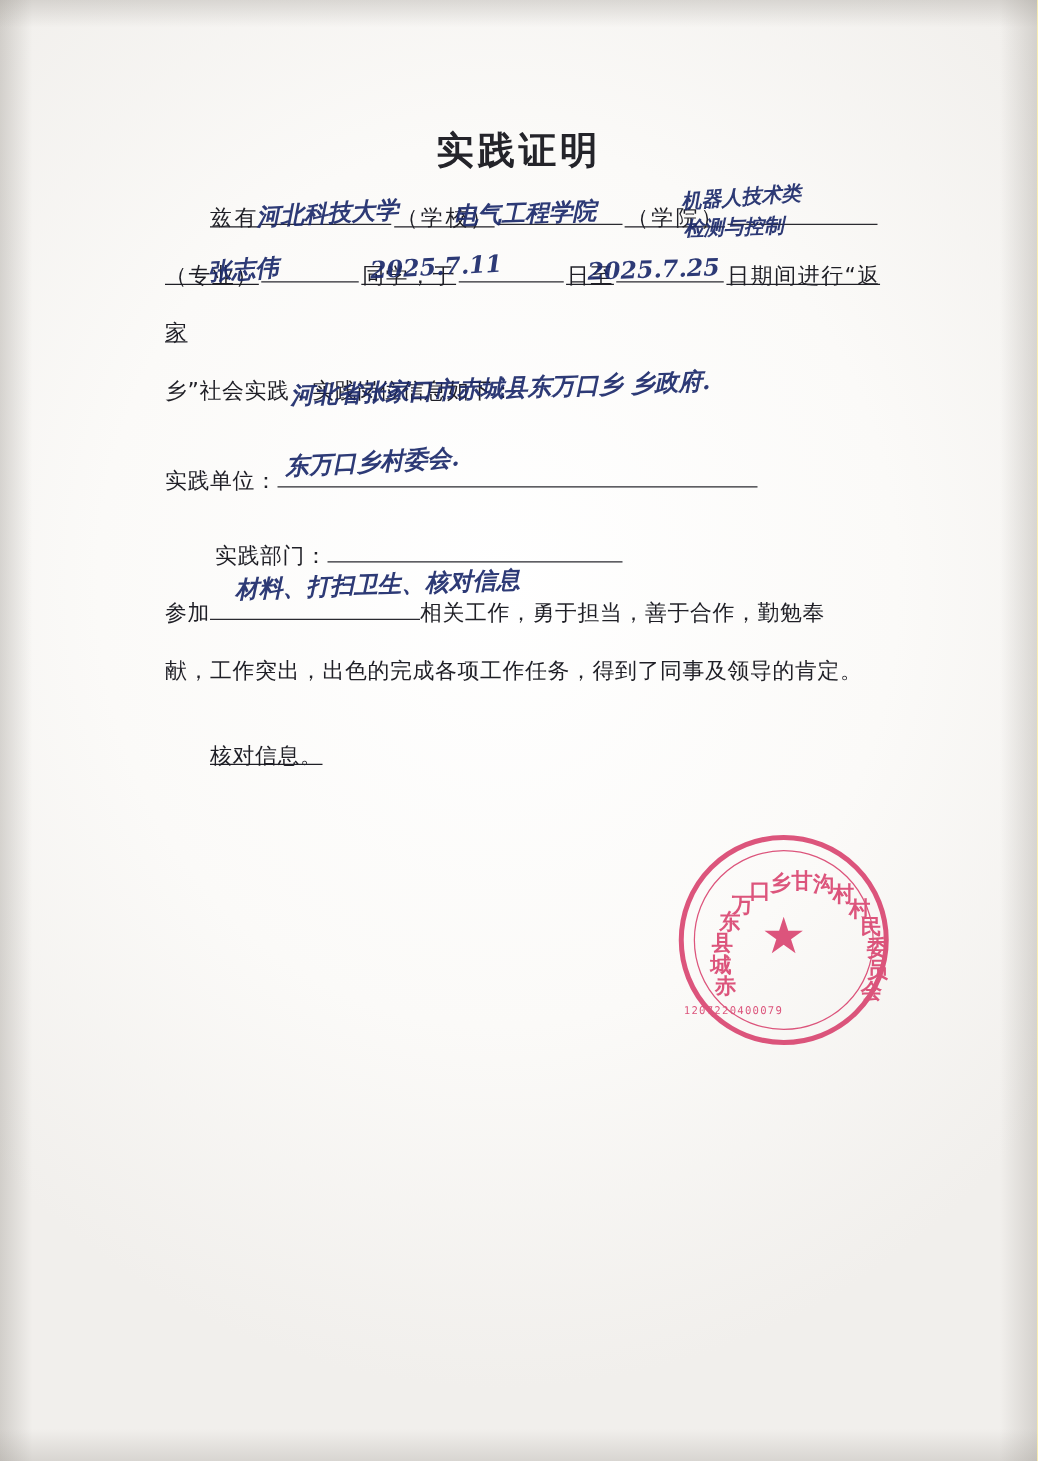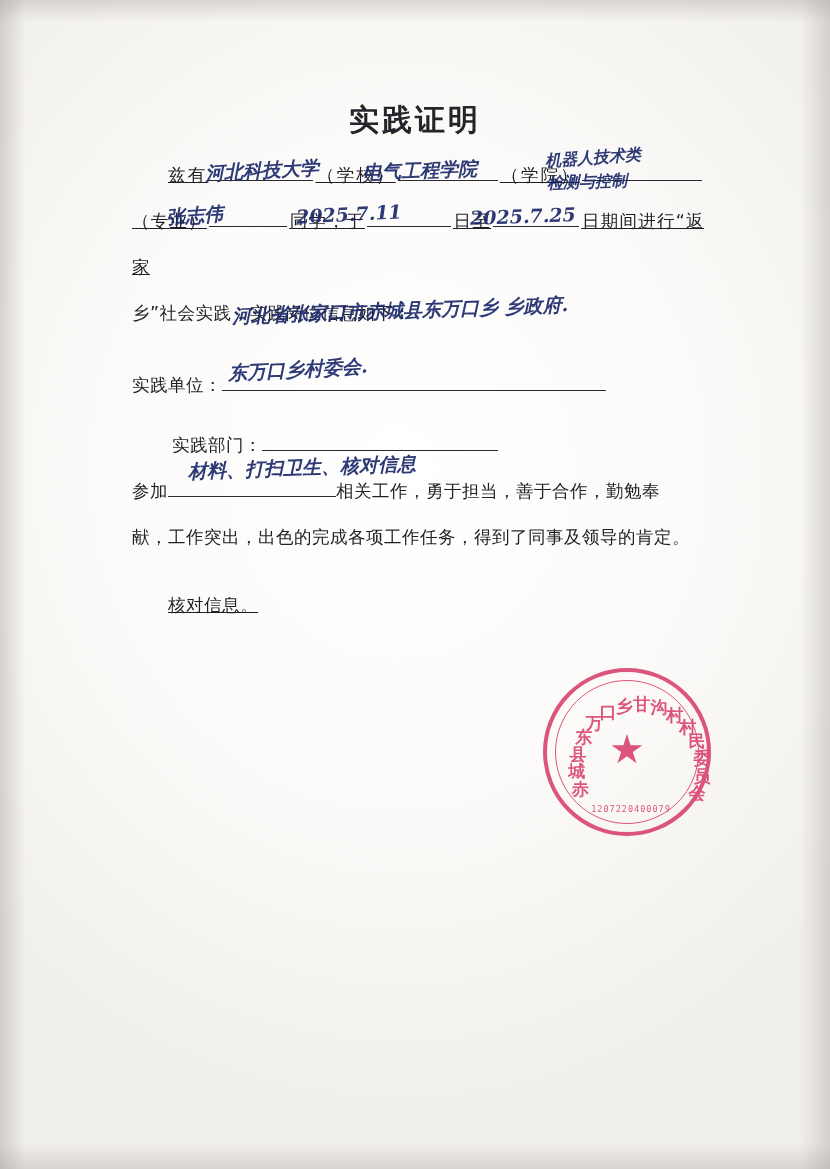--- a/index.html
+++ b/index.html
@@ -167,21 +167,20 @@
     font-size: 17px;
     font-weight: bold;
     color: #d4275a;
     font-family: "DejaVu Sans", "Liberation Sans", sans-serif;
   }
   .seal-code {
     position: absolute;
     left: 0;
     bottom: 18px;
     width: 168px;
-    text-align: center;
     font-size: 8.5px;
     color: #d4275a;
     letter-spacing: 1px;
     font-family: "DejaVu Sans Mono", "Liberation Mono", monospace;
   }
 </style>
 </head>
 <body>
 
 <div class="page">

